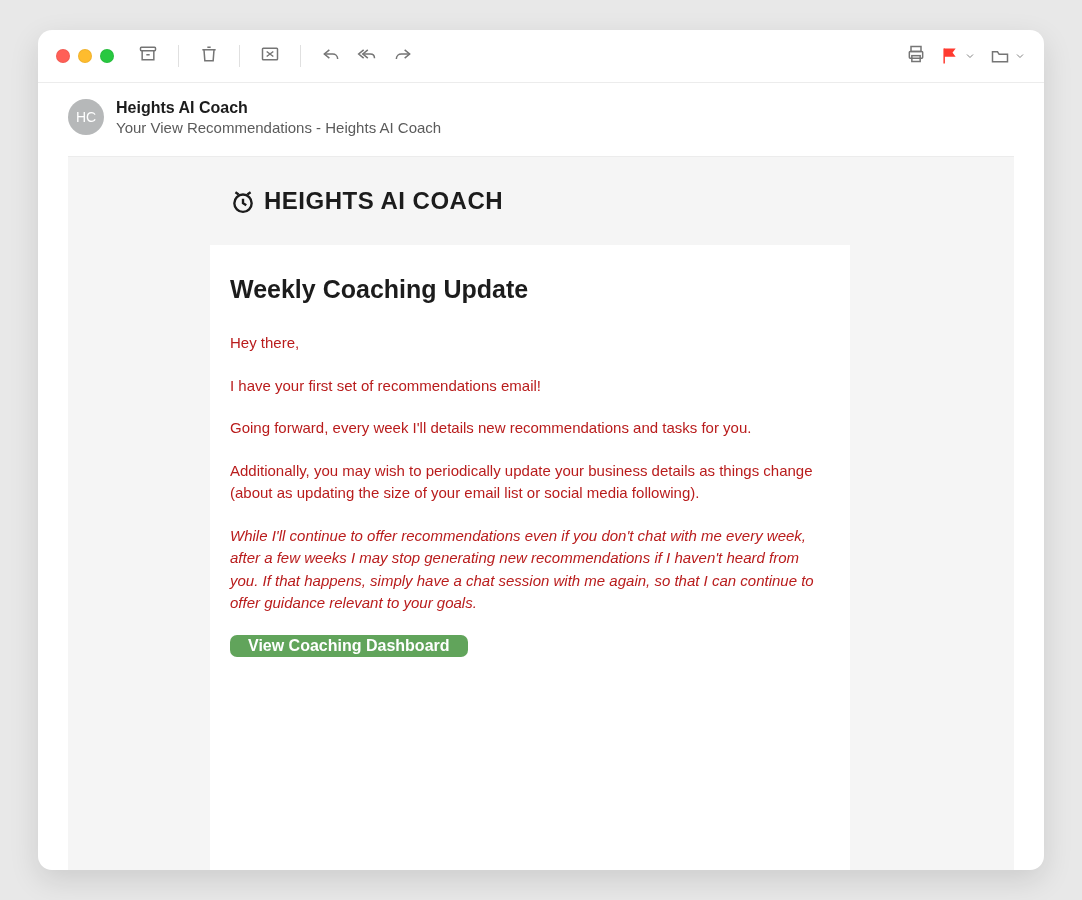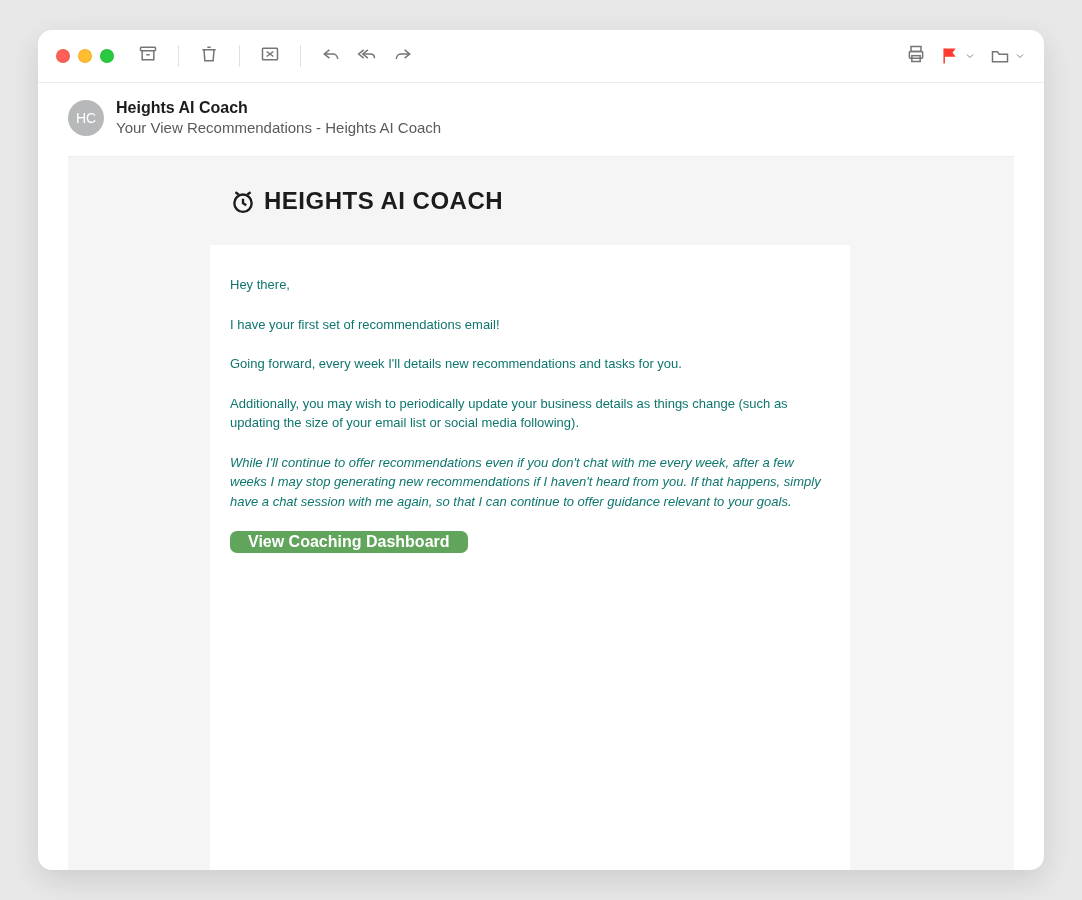--- a/index.html
+++ b/index.html
@@ -39,21 +39,21 @@
   .tb-btns svg { width:20px; height:20px; stroke:#757575; fill:none; stroke-width:1.8; }
   .vsep { width:1px; height:22px; background:#e0e0e0; margin:0 4px; }
   .spacer { flex:1; }
   .right-btns { display:flex; align-items:center; gap:14px; }
   .right-btns svg { width:20px; height:20px; stroke:#757575; fill:none; stroke-width:1.8; }
   .flag-group, .folder-group { display:flex; align-items:center; gap:4px; }
   .flag-group svg.flag { fill:#ff3b30; stroke:#ff3b30; }
   .chev { width:12px !important; height:12px !important; }
 
   .sender-row {
-    display:flex; align-items:center; gap:12px;
+    display:flex; align-items:flex-start; gap:12px;
     padding: 16px 30px 20px 30px;
   }
   .avatar {
     width:36px; height:36px; border-radius:50%;
     background:#b6b8b9; color:#fff;
     display:flex; align-items:center; justify-content:center;
     font-size:14px; font-weight:500;
   }
   .sender-meta .name { font-size:16px; font-weight:600; color:#1c1c1c; }
   .sender-meta .subj { font-size:15px; color:#5b5b5b; margin-top:2px; }
@@ -89,21 +89,21 @@
   }
   .email-body {
     padding: 30px 20px 40px 20px;
     background:#fff;
   }
   .email-body h1 {
     font-size:25px; font-weight:700; color:#1c1c1c;
     margin-bottom: 28px;
   }
   .email-body p {
-    font-size:13px; line-height:1.5; color:#0f766e;
+    font-size:15px; line-height:1.5; color:#b91c1c;
     margin-bottom: 20px;
   }
   .email-body p.italic { font-style:italic; }
   .cta {
     display:inline-block;
     background:#61a45b;
     color:#fff;
     font-size:16px; font-weight:600;
     padding:2px 18px;
     border-radius:7px;
@@ -216,25 +216,26 @@
               <circle cx="12" cy="14" r="8"></circle>
               <path d="M12 10v4l3 2"></path>
               <path d="M5 4l3 2M19 4l-3 2"></path>
             </svg>
           </span>
           <span class="brand-text">HEIGHTS AI COACH</span>
         </div>
       </div>
 
       <div class="email-body">
+        <h1>Weekly Coaching Update</h1>
 
         <p>Hey there,</p>
         <p>I have your first set of recommendations email!</p>
         <p>Going forward, every week I'll details new recommendations and tasks for you.</p>
-        <p>Additionally, you may wish to periodically update your business details as things change (such as updating the size of your email list or social media following).</p>
+        <p>Additionally, you may wish to periodically update your business details as things change (about as updating the size of your email list or social media following).</p>
         <p class="italic">While I'll continue to offer recommendations even if you don't chat with me every week, after a few weeks I may stop generating new recommendations if I haven't heard from you. If that happens, simply have a chat session with me again, so that I can continue to offer guidance relevant to your goals.</p>
 
         <button class="cta">View Coaching Dashboard</button>
       </div>
 
     </div>
   </div>
 
 </div>
 

